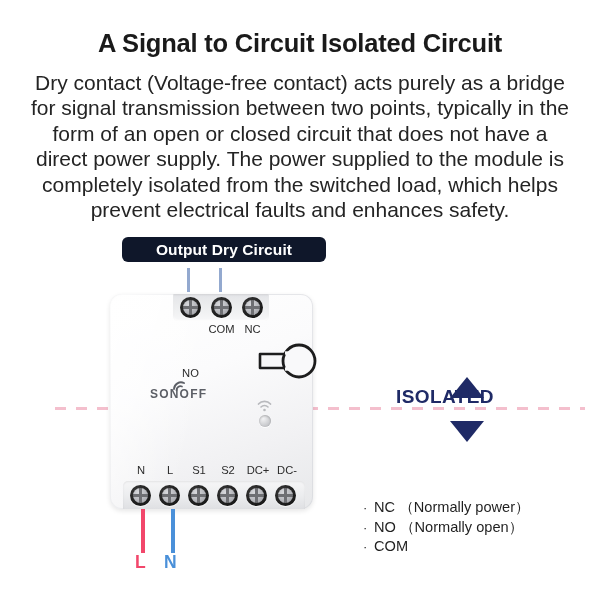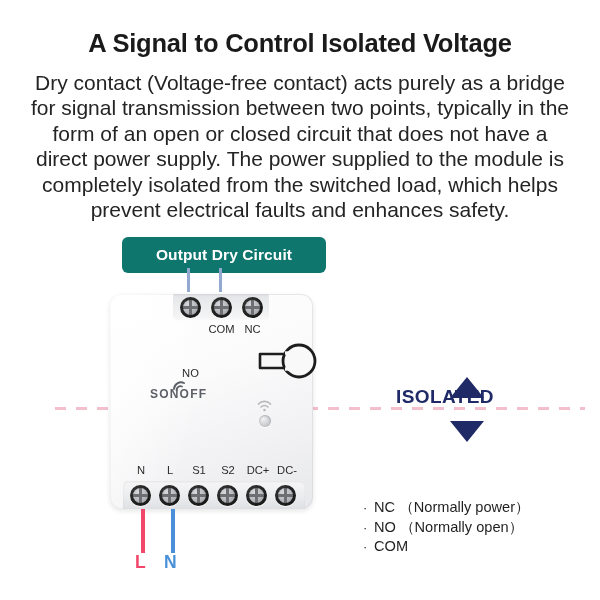--- a/index.html
+++ b/index.html
@@ -20,22 +20,22 @@
   }
   .paragraph {
     position: absolute; left: 28px; top: 70px; width: 544px;
     text-align: center;
     font-size: 21px; line-height: 25.4px; color: #242424;
   }
 
   
   .callout {
     position: absolute; left: 122px; top: 237px;
-    width: 204px; height: 36px;
-    background: #0f766e;
+    width: 204px; height: 25px;
+    background: #0f172a;
     border-radius: 6px;
     display: flex; align-items: center; justify-content: center;
     color: #ffffff; font-size: 15.5px; font-weight: bold;
     letter-spacing: 0.1px;
   }
   .lead-line {
     position: absolute; width: 3px; background: #93a9cf; top: 268px; height: 24px;
   }
   .lead-line.a { left: 187px; }
   .lead-line.b { left: 219px; }
@@ -142,21 +142,21 @@
   .wire.n { left: 171px; top: 509px; height: 44px; background: #4a90d9; }
   .wire-label { position: absolute; top: 552px; font-size: 17.5px; font-weight: bold; }
   .wire-label.l { left: 135px; color: #f2476b; }
   .wire-label.n { left: 164px; color: #4a90d9; }
 </style>
 </head>
 <body>
 
 <div class="page">
 
-  <div class="title">A Signal to Control Isolated Voltage</div>
+  <div class="title">A Signal to Circuit Isolated Circuit</div>
   <div class="paragraph">Dry contact (Voltage-free contact) acts purely as a bridge for signal transmission between two points, typically in the form of an open or closed circuit that does not have a direct power supply. The power supplied to the module is completely isolated from the switched load, which helps prevent electrical faults and enhances safety.</div>
 
   <div class="callout">
     <span>Output Dry Circuit</span>
   </div>
   <div class="lead-line a"></div>
   <div class="lead-line b"></div>
 
   <div class="iso-line"></div>
 

